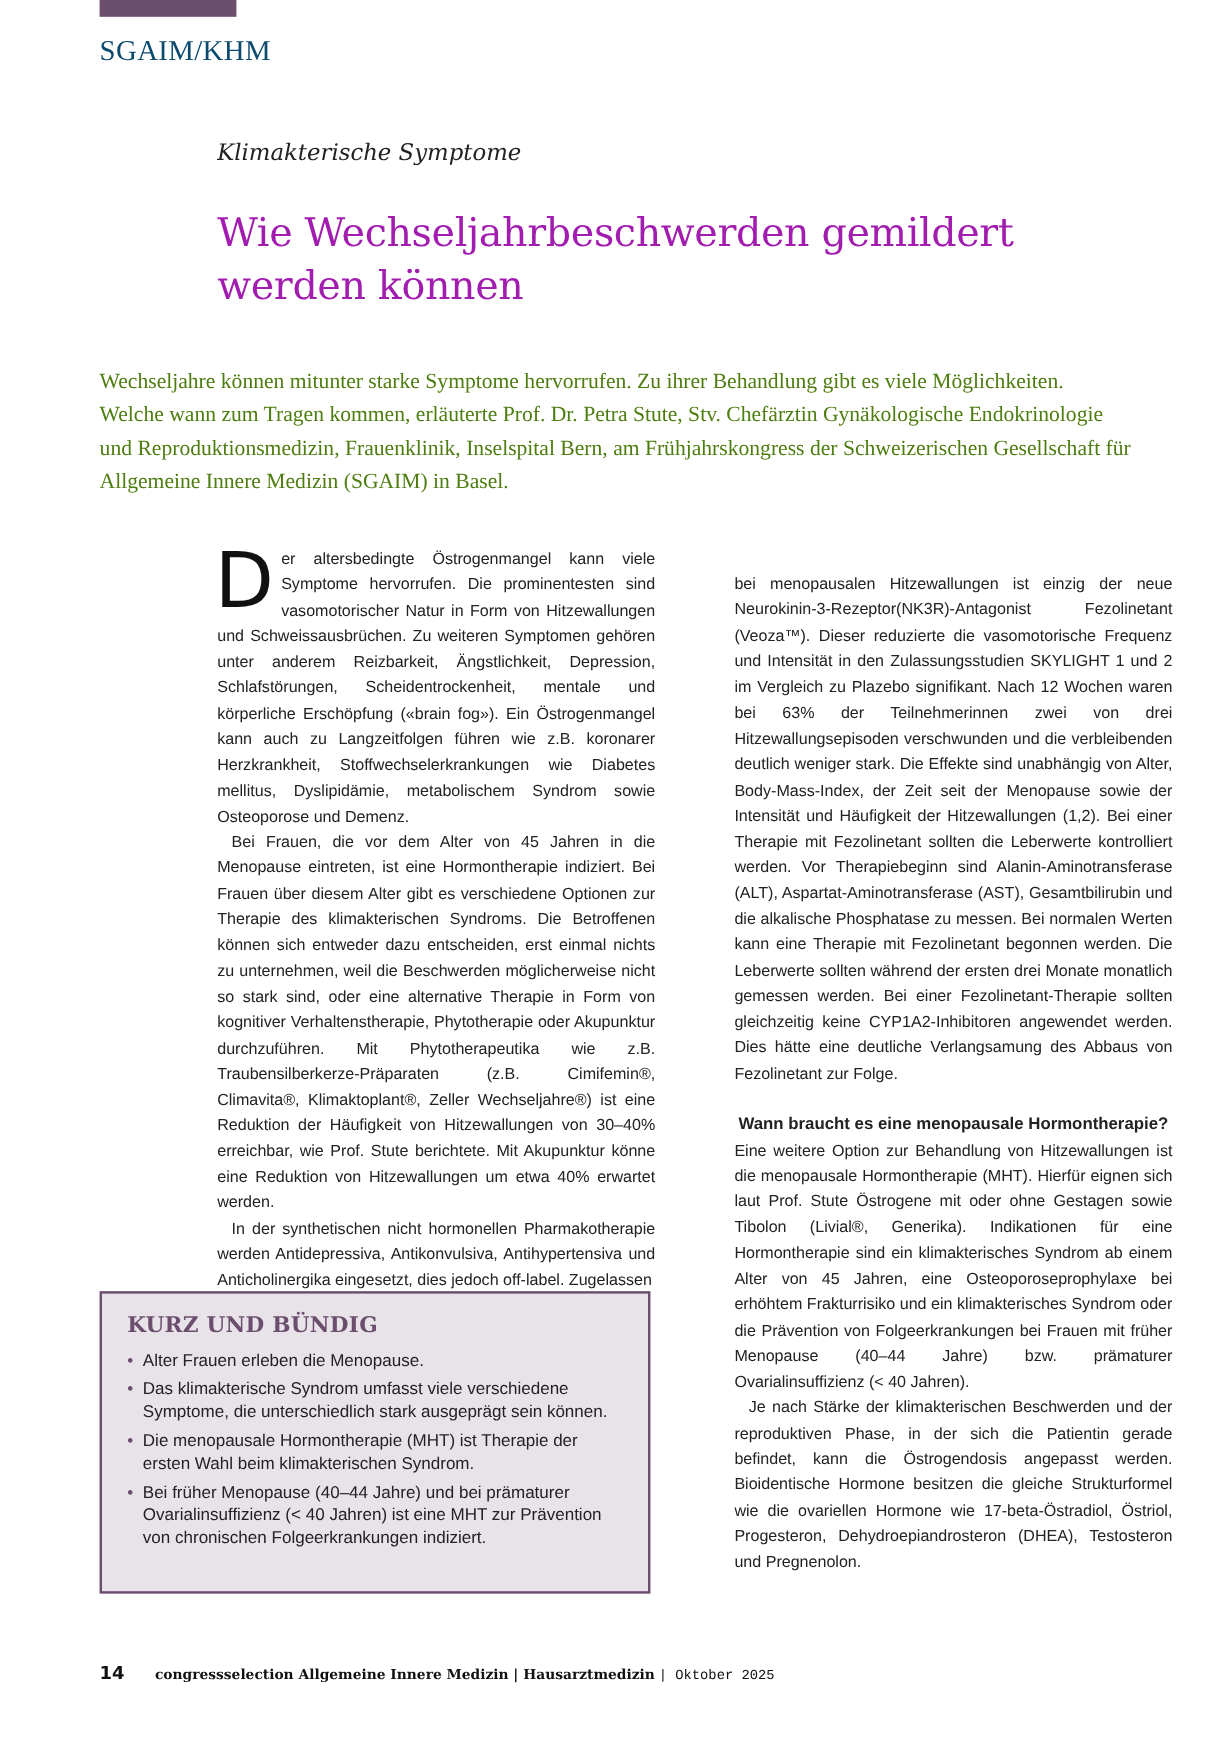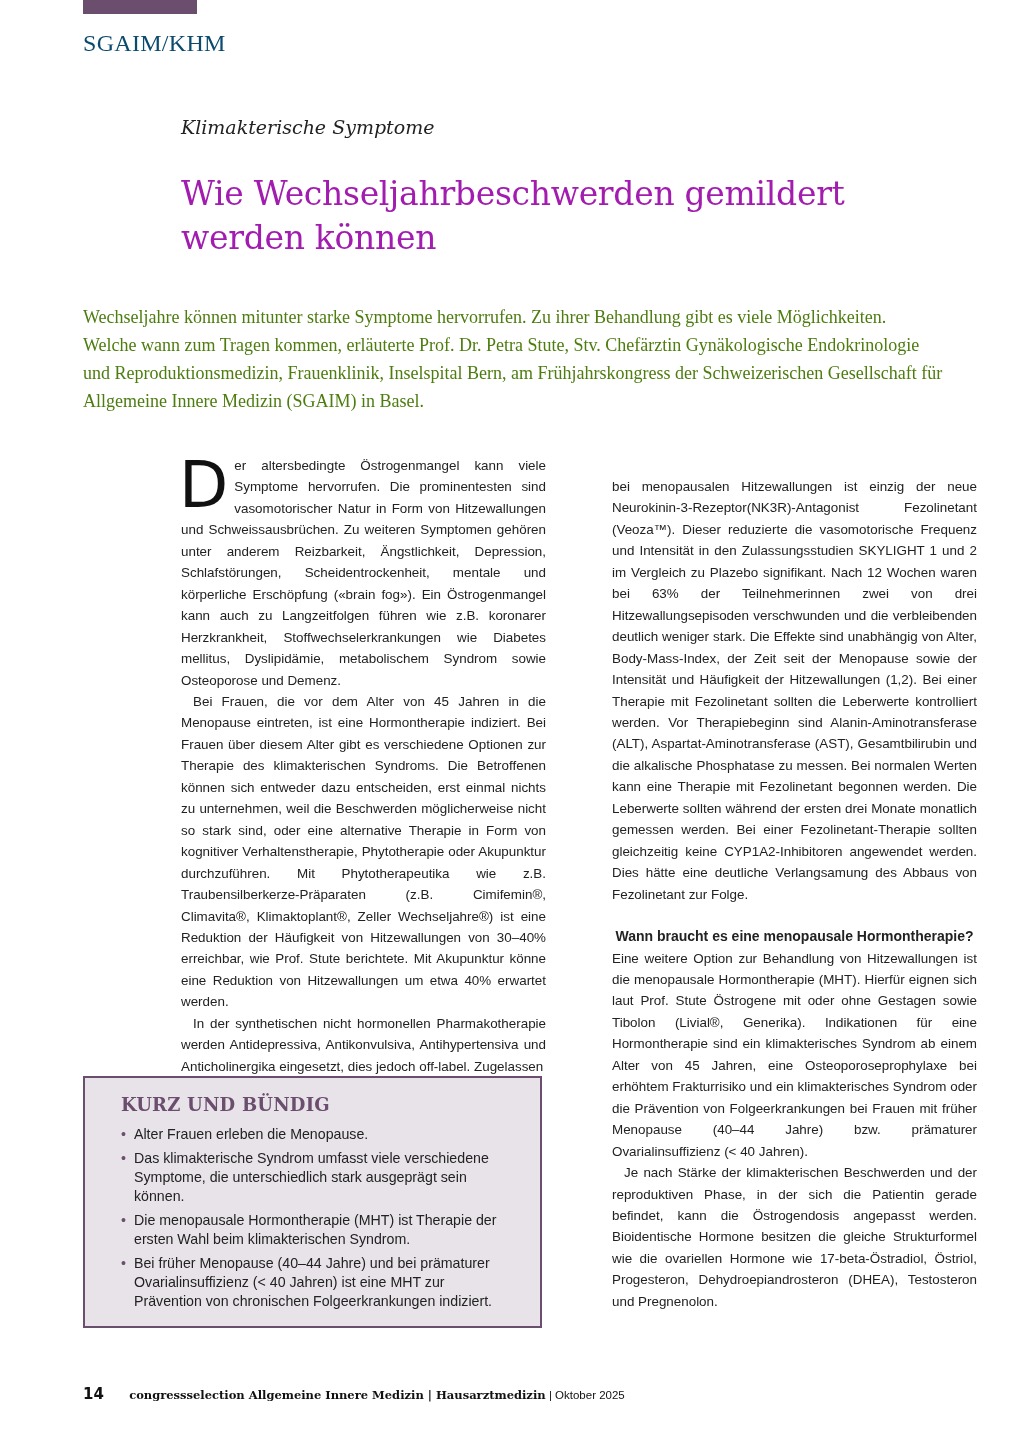--- a/index.html
+++ b/index.html
@@ -9,29 +9,29 @@
   .kicker { position:absolute; left:181px; top:116px; font-family:"DejaVu Serif", serif; font-style:italic; font-size:19px; color:#222; }
   .title { position:absolute; left:181px; top:172px; width:720px; font-family:"DejaVu Serif", serif; font-size:33px; line-height:44px; color:#a21caf; font-weight:normal; margin:0; letter-spacing:-0.3px; }
   .lead { position:absolute; left:83px; top:303px; width:860px; font-family:"Liberation Serif", serif; font-size:18px; line-height:28px; color:#4d7c0f; margin:0; }
   .col { position:absolute; font-family:"Liberation Sans", sans-serif; font-size:13.4px; line-height:21.45px; color:#222; text-align:justify; }
   .col p { margin:0; text-indent:12px; }
   .col p.noindent { text-indent:0; }
   .col-left { left:181px; top:455px; width:365px; }
   .col-right { left:576px; top:476px; width:365px;margin-left:36px; }
   .dropcap { float:left; font-family:"DejaVu Sans", sans-serif; font-size:64px; line-height:54px; margin:3px 6px 0 -2px; color:#111; }
   .subhead { font-weight:bold; text-align:center; margin-top:21px !important; text-indent:0 !important; font-size:14px; }
-  .box { position:absolute; left:83px; top:1076px; width:459px; height:252px; background:#e8e3e9; border:2px solid #6b4d6e; box-sizing:border-box; padding:16px 24px 0 36px; }
+  .box { position:absolute; left:83px; top:1076px; width:459px; height:252px; background:#e8e3e9; border:2px solid #6b4d6e; box-sizing:border-box; padding:16px 24px 0 21px; }
   .box-title { font-family:"DejaVu Serif", serif; font-weight:bold; font-size:18px; color:#6b4d6e; margin:0 0 10px 0; letter-spacing:0.2px; }
   .box ul { list-style:none; margin:0; padding:0; font-family:"Liberation Sans", sans-serif; font-size:14.2px; line-height:19px; color:#222; }
   .box li { position:relative; padding-left:13px; margin-bottom:5px; }
   .box li .bullet { position:absolute; left:0; top:0; color:#6b4d6e; }
   .footer { position:absolute; left:83px; top:1385px; font-size:13px; color:#111; white-space:nowrap; }
   .footer .pageno { font-family:"DejaVu Sans", sans-serif; font-weight:bold; font-size:15px; margin-right:22px; }
   .footer .pub { font-family:"DejaVu Serif", serif; font-weight:bold; font-size:11.5px;margin-top:24px; }
-  .footer .date { font-family:Liberation Sans, sans-serif; font-size:11.5px; }
+  .footer .date { font-family:Liberation Mono, monospace; font-size:11.5px; }
 </style>
 </head>
 <body>
 
 <div class="topbar"></div>
 <div class="section-label">SGAIM/KHM</div>
 
 <div class="kicker">Klimakterische Symptome</div>
 <h1 class="title">Wie Wechseljahrbeschwerden gemildert werden können</h1>
 <p class="lead">Wechseljahre können mitunter starke Symptome hervorrufen. Zu ihrer Behandlung gibt es viele Möglichkeiten. Welche wann zum Tragen kommen, erläuterte Prof. Dr. Petra Stute, Stv. Chefärztin Gynäkologische Endokrinologie und Reproduktionsmedizin, Frauenklinik, Inselspital Bern, am Frühjahrskongress der Schweizerischen Gesellschaft für Allgemeine Innere Medizin (SGAIM) in Basel.</p>

